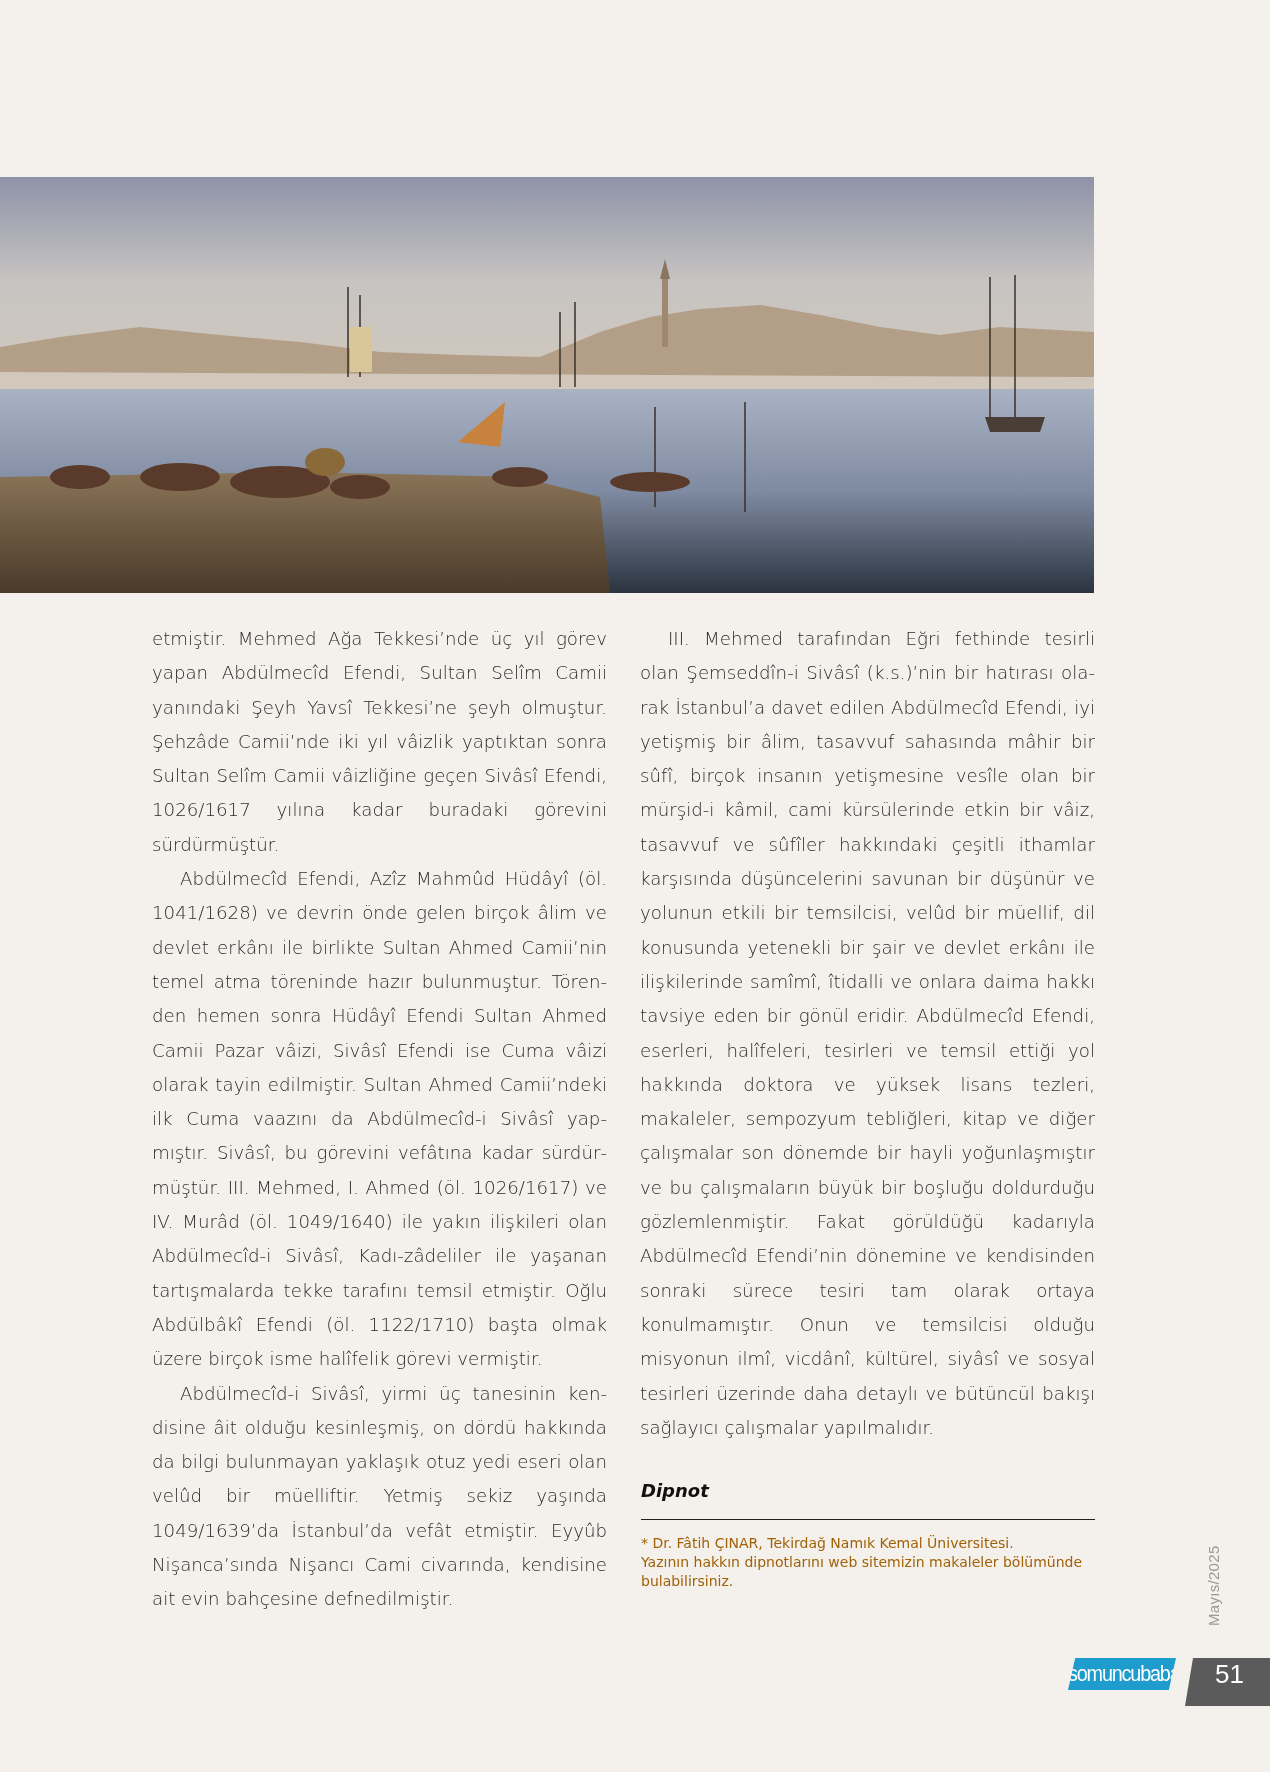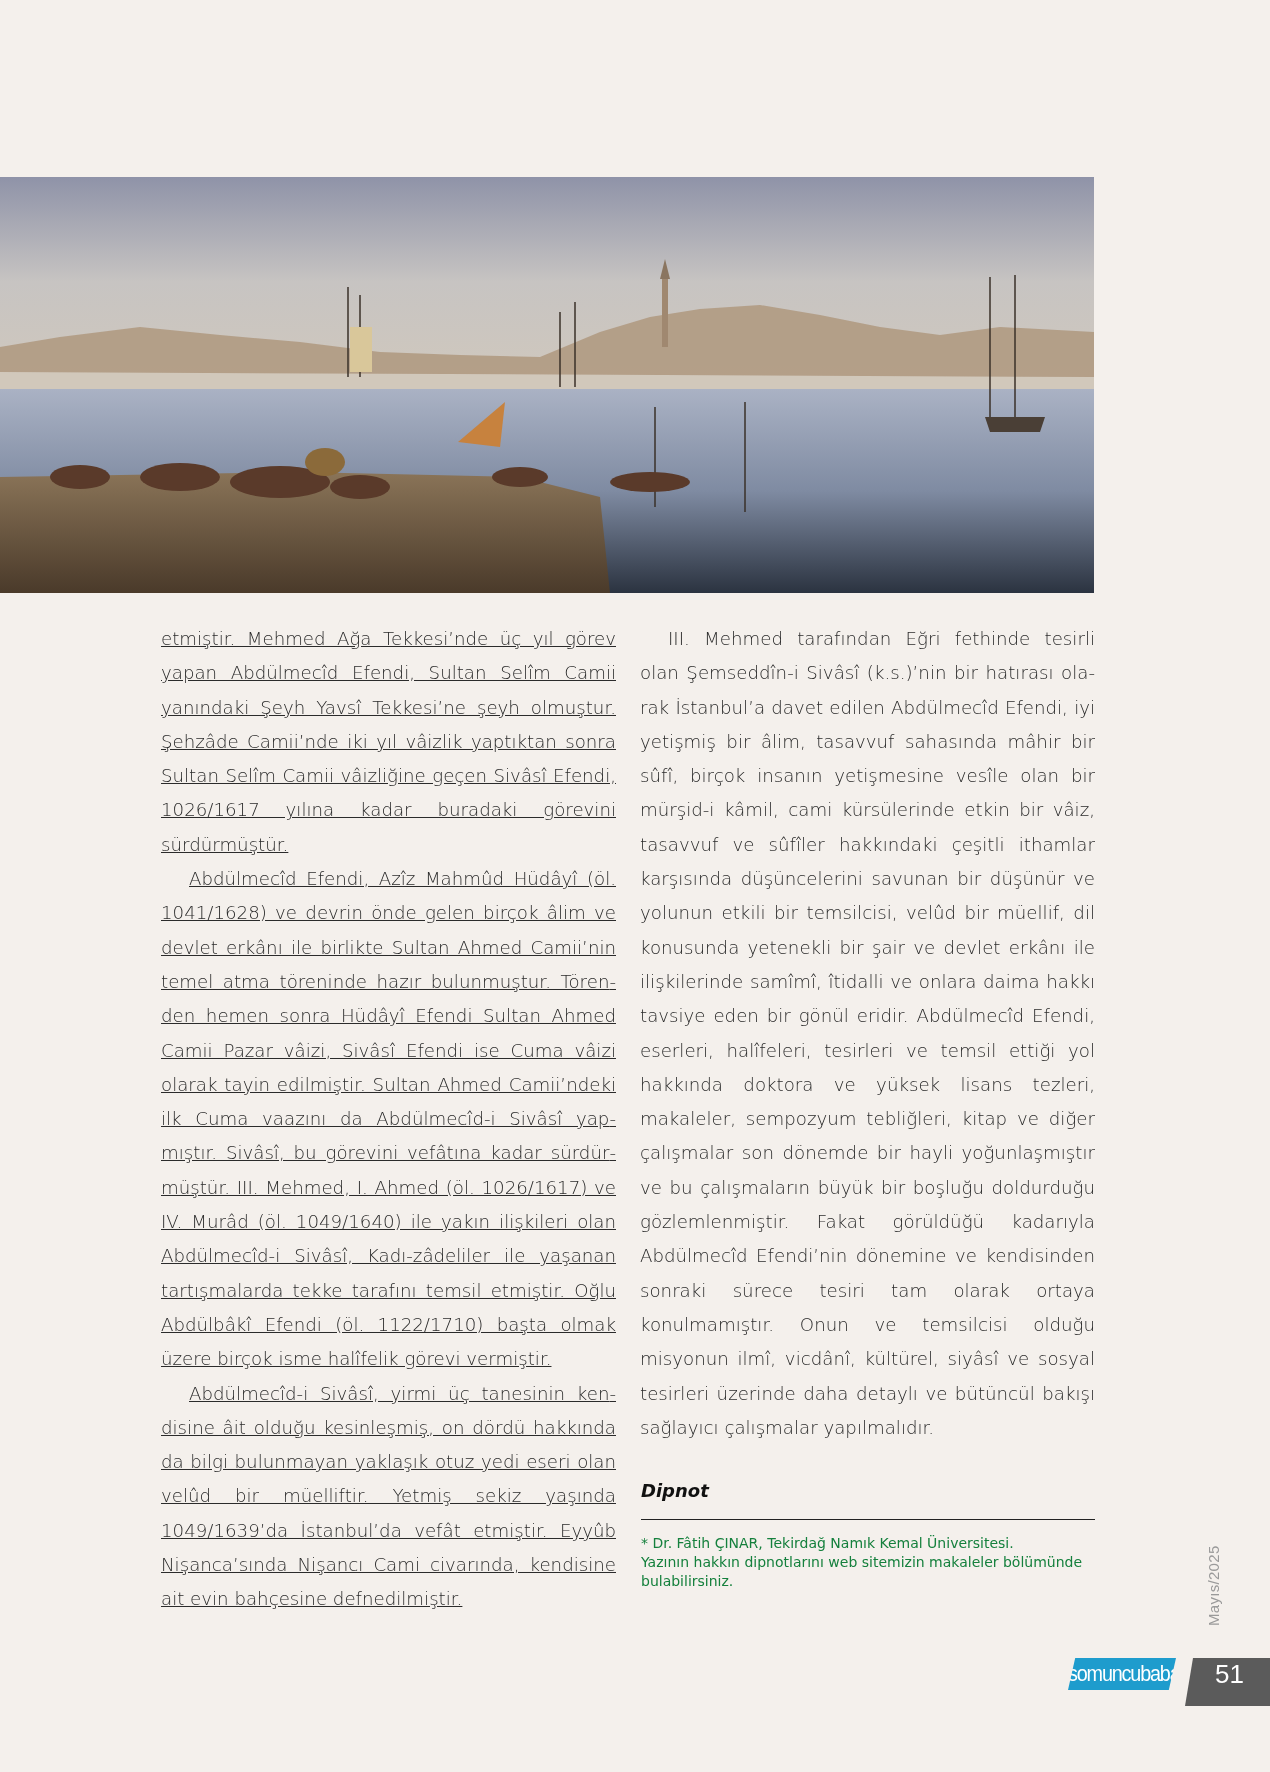--- a/index.html
+++ b/index.html
@@ -15,32 +15,32 @@
     overflow: hidden;
     background: linear-gradient(180deg, #9a9db0 0%, #b8b8bf 30%, #c4bfb8 50%, #b9aea0 62%, #8d94a8 68%, #95a0b5 78%, #5b6472 90%, #2e3540 100%);
   }
   .painting svg { position: absolute; left: 0; top: 0; width: 100%; height: 100%; }
   .col {
     position: absolute; top: 622px;
     font-size: 18.2px; line-height: 34.3px;
     text-align: justify; hyphens: manual;
     color: #2b2b2b; font-weight: 300;
   }
-  .col.left { left: 161px; width: 455px; text-decoration: underline; }
+  .col.left { left: 152px; width: 455px; }
   .col.right { left: 640px; width: 455px; }
   .col p { margin: 0; text-indent: 0; }
   .col p.indent { text-indent: 28px; }
   .col p.gap { }
   .footnote { position: absolute; left: 641px; top: 1480px; width: 454px; }
   .footnote .title {
     font-weight: bold; font-style: italic; font-size: 18px;
     color: #111; padding-bottom: 18px;
     border-bottom: 1.5px solid #222;
   }
-  .footnote .body { margin-top: 14px; font-size: 14px; line-height: 19px; color: #15803d; }
+  .footnote .body { margin-top: 14px; font-size: 14px; line-height: 19px; color: #a16207; }
   .date {
     position: absolute; left: 1205px; top: 1626px;
     transform-origin: left top; transform: rotate(-90deg);
     font-family: "Liberation Sans", sans-serif; font-size: 15px;
     color: #9a9a9a; letter-spacing: 0.3px; white-space: nowrap;
     font-stretch: condensed;
   }
   .badge { position: absolute; top: 1658px; left: 1068px; height: 32px; width: 202px; }
   .badge .brand {
     position: absolute; left: 0; top: 0; height: 32px; width: 120px;

